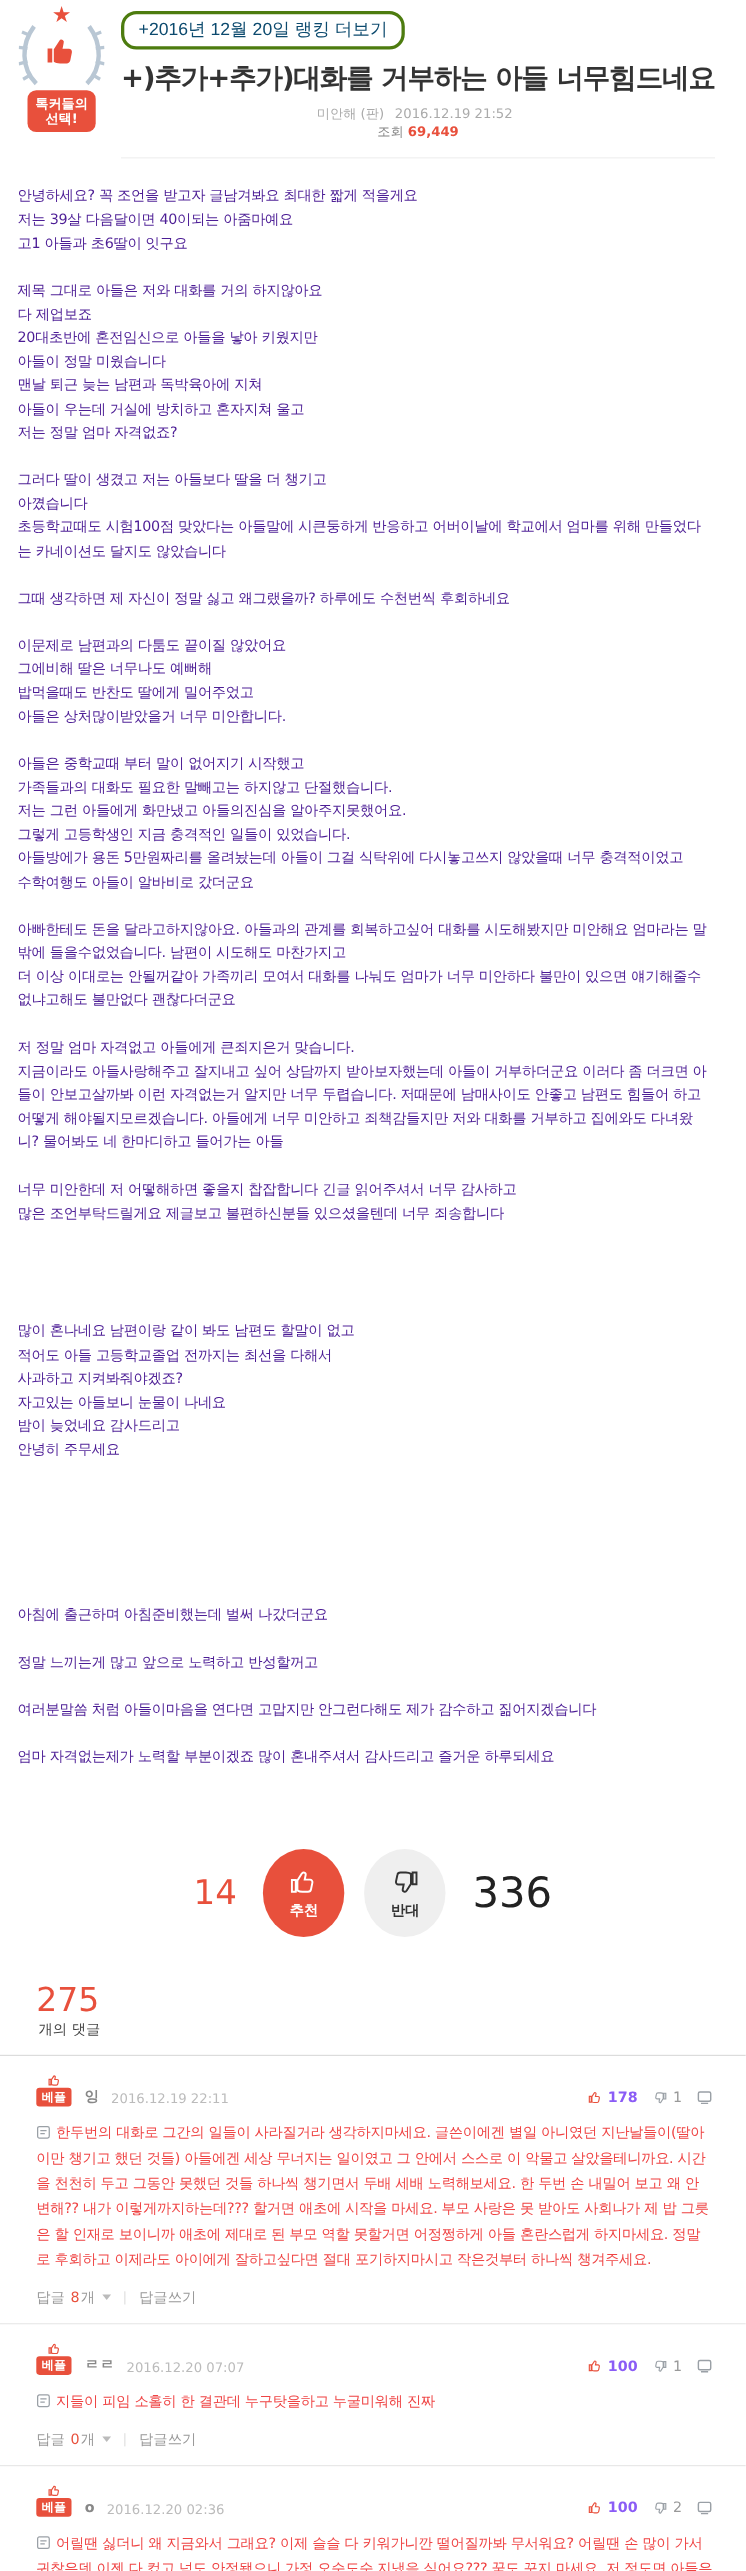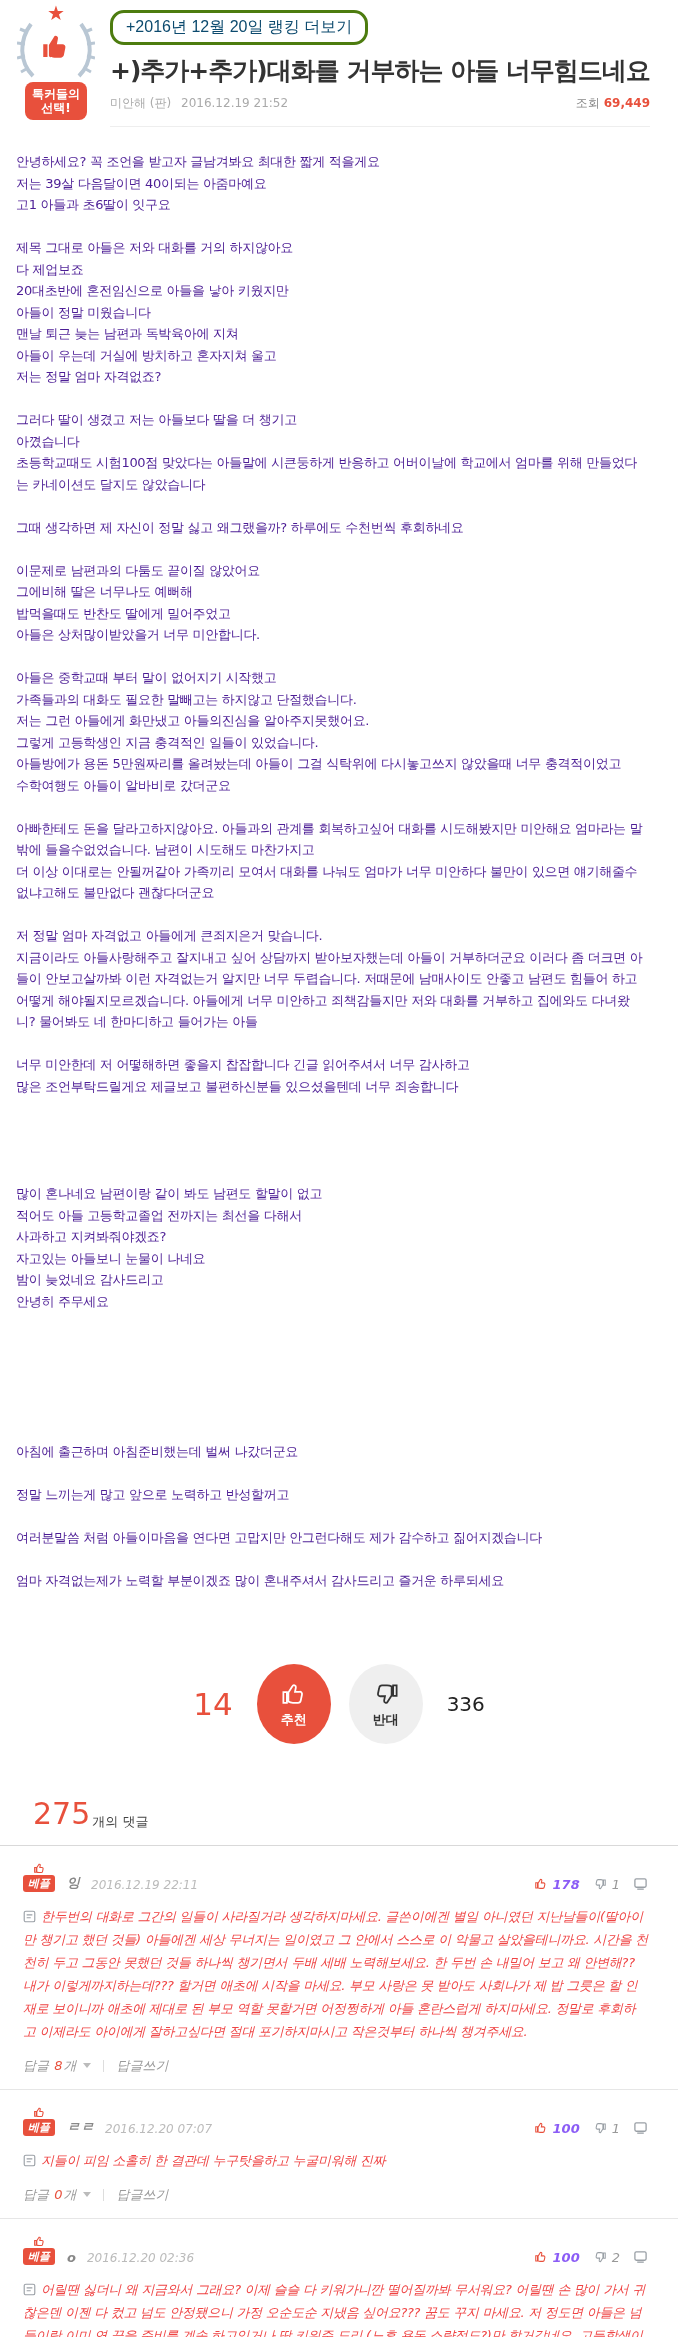--- a/index.html
+++ b/index.html
@@ -7,42 +7,42 @@
   
   .header{position:relative;padding:10px 28px 0 110px;min-height:122px;box-sizing:border-box;}
   .award{position:absolute;left:10px;top:4px;width:92px;text-align:center;}
   .award .star{color:#e8503c;font-size:20px;line-height:18px;}
   .award .wreath{position:relative;width:78px;height:58px;margin:0 auto;}
   .award .wreath svg{position:absolute;left:0;top:0;}
   .award .thumb{position:absolute;left:22px;top:8px;}
   .award .label{display:inline-block;background:#e8503c;color:#fff;font-weight:bold;font-size:12px;line-height:14px;border-radius:8px;padding:5px 7px;margin-top:2px;}
   .rank-pill{display:inline-block;border:3px solid #4d7c0f;color:#0c4a6e;font-size:16px;border-radius:14px;padding:4px 13px;background:#fff;}
   .post-title{font-size:25px;font-weight:bold;color:#333;margin:9px 0 8px;letter-spacing:-1px;}
-  .meta-row{display:flex;justify-content:space-between;align-items:center;font-size:12px;color:#aaa;}
+  .meta-row{display:flex;justify-content:space-between;align-items:center;font-size:12px;color:#aaa;flex-direction:column;}
   .meta-left span{margin-right:6px;}
   .views .num{color:#e8503c;font-weight:bold;}
   .views .lbl{color:#888;}
   .header-divider{border-bottom:1px solid #eee;margin-top:14px;}
   
   .post-body{padding:24px 30px 0 16px;font-size:13px;line-height:21.5px;color:#4c1d95;white-space:pre-line;letter-spacing:-0.3px;}
   
   .vote{display:flex;align-items:center;justify-content:center;gap:24px;margin-top:72px;}
   .vote .cnt-up{color:#e8503c;font-size:31px;}
-  .vote .cnt-down{color:#222;font-size:20px;text-align:center;}
+  .vote .cnt-down{color:#222;font-size:38px;text-align:center;}
   .vote-btn{width:74px;height:80px;border-radius:50%;display:flex;flex-direction:column;align-items:center;justify-content:center;border:none;cursor:pointer;padding:0;}
   .vote-btn .vlabel{font-size:13px;font-weight:bold;margin-top:2px;}
   .btn-up{background:#e8503c;color:#fff;}
   .btn-down{background:#efefef;color:#333;margin-left:-6px;}
   .rot180{transform:rotate(180deg);}
   
-  .cmt-header{padding:0 33px;margin-top:52px;display:flex;align-items:flex-end;}
+  .cmt-header{padding:0 33px;margin-top:40px;display:flex;align-items:flex-start;flex-direction:column;}
   .cmt-header .big{color:#e8503c;font-size:30px;font-weight:normal;}
   .cmt-header .suffix{color:#444;font-size:13px;margin-left:2px;}
   .cmt-top-divider{border-bottom:1px solid #d9d9d9;margin-top:14px;}
-  .comment{padding:16px 30px 14px 23px;border-bottom:1px solid #e6e6e6;font-style:italic;}
+  .comment{padding:16px 30px 14px 33px;border-bottom:1px solid #e6e6e6;}
   .c-head{display:flex;align-items:flex-end;}
   .bepl{display:flex;flex-direction:column;align-items:center;margin-right:12px;}
   .bepl .box{background:#e8503c;color:#fff;font-size:11px;font-weight:bold;border-radius:3px;padding:2px 5px;line-height:13px;}
   .c-author{font-size:13px;font-weight:bold;color:#888;margin-right:10px;letter-spacing:1px;}
   .c-date{font-size:12px;color:#bbb;}
   .c-votes{margin-left:auto;display:flex;align-items:center;gap:5px;font-size:13px;}
   .c-votes .up{color:#8b5cf6;font-weight:bold;margin-right:8px;}
   .c-votes .down{color:#999;margin-right:8px;}
   .c-body{margin-top:13px;font-size:13px;line-height:23px;color:#ef4444;letter-spacing:-0.3px;}
   .c-body .quote-ic{vertical-align:-2px;margin-right:5px;}

